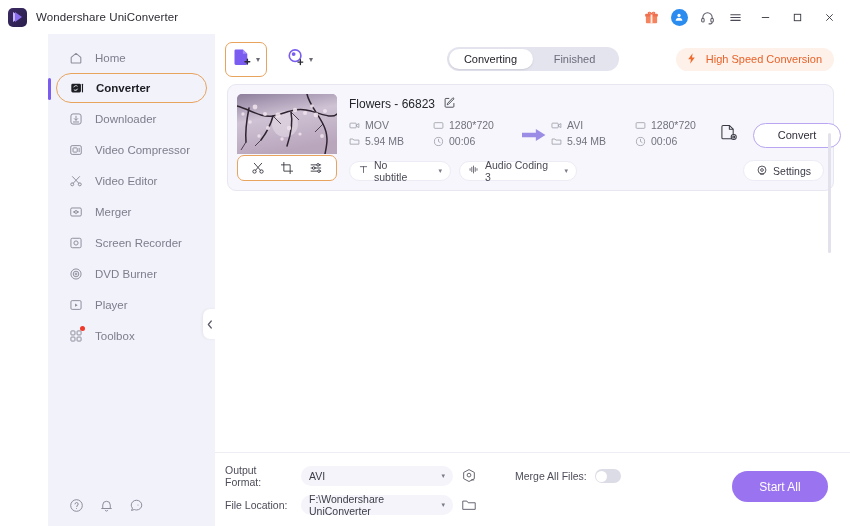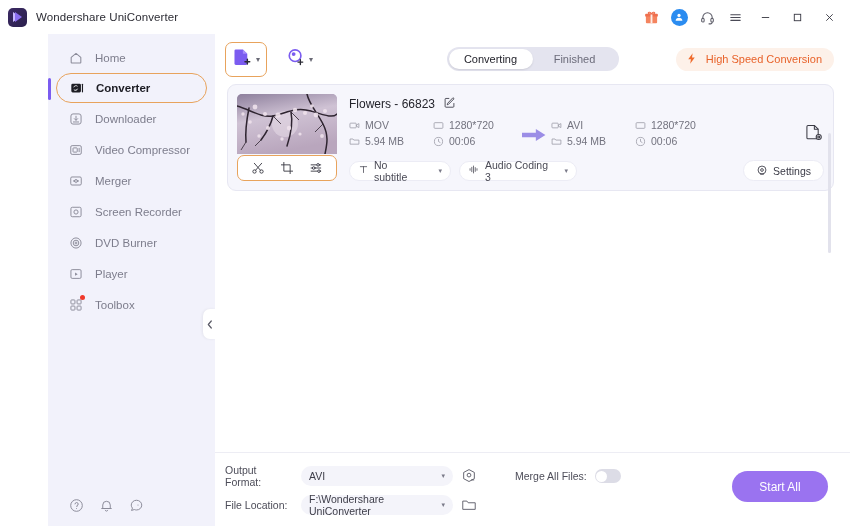--- a/index.html
+++ b/index.html
@@ -449,20 +449,30 @@
         <span class="ni-icon">
           <svg width="14" height="14" viewBox="0 0 16 16" fill="none" stroke="currentColor" stroke-width="1.1">
             <rect x="2" y="3" width="12" height="10" rx="1.6"></rect>
             <rect x="4.6" y="5.6" width="4.8" height="4.8" rx=".6"></rect>
             <path d="M11.6 5.6v4.8"></path>
           </svg>
         </span>
         <span>Video Compressor</span>
       </div>
 
+      <div class="nav-item">
+        <span class="ni-icon">
+          <svg width="14" height="14" viewBox="0 0 16 16" fill="none" stroke="currentColor" stroke-width="1.1">
+            <circle cx="3.7" cy="11.8" r="1.7"></circle>
+              <circle cx="12.3" cy="11.8" r="1.7"></circle>
+            <path d="M4.8 10.6L12 3M11.2 10.6L4 3" stroke-linecap="round"></path>
+          </svg>
+        </span>
+        <span>Video Editor</span>
+      </div>
 
       <div class="nav-item">
         <span class="ni-icon">
           <svg width="14" height="14" viewBox="0 0 16 16" fill="none" stroke="currentColor" stroke-width="1.1">
             <rect x="2" y="3.4" width="12" height="9.2" rx="1.4"></rect>
             <path d="M5 8h6M8.6 6.2L10.4 8l-1.8 1.8M7.4 6.2L5.6 8l1.8 1.8" stroke-linecap="round"></path>
           </svg>
         </span>
         <span>Merger</span>
       </div>
@@ -755,20 +765,23 @@
 
               <div class="out-actions">
                 <span>
                   <svg width="20" height="20" viewBox="0 0 22 22" fill="none" stroke="#3a3a44" stroke-width="1.15" stroke-linejoin="round">
                     <path d="M4.4 2.8h7.2l4 4v9.4a1.2 1.2 0 0 1-1.2 1.2H4.4a1.2 1.2 0 0 1-1.2-1.2V4a1.2 1.2 0 0 1 1.2-1.2z"></path>
                     <path d="M11.4 2.8v4h4.2"></path>
                     <circle cx="16.2" cy="15.4" r="2.8" fill="#f6f6fc"></circle>
                     <circle cx="16.2" cy="15.4" r="1.1"></circle>
                   </svg>
                 </span>
+                <div class="convert-btn">
+                  <span>Convert</span>
+                </div>
               </div>
             </div>
 
             <div class="sub-row">
               <div class="pill-select ps-sub">
                 <span>
                   <svg width="11" height="11" viewBox="0 0 14 14" fill="none" stroke="#4a4a56" stroke-width="1" stroke-linecap="round">
                     <path d="M3 3.4h8M7 3.4v7.4"></path>
                   </svg>
                 </span>

